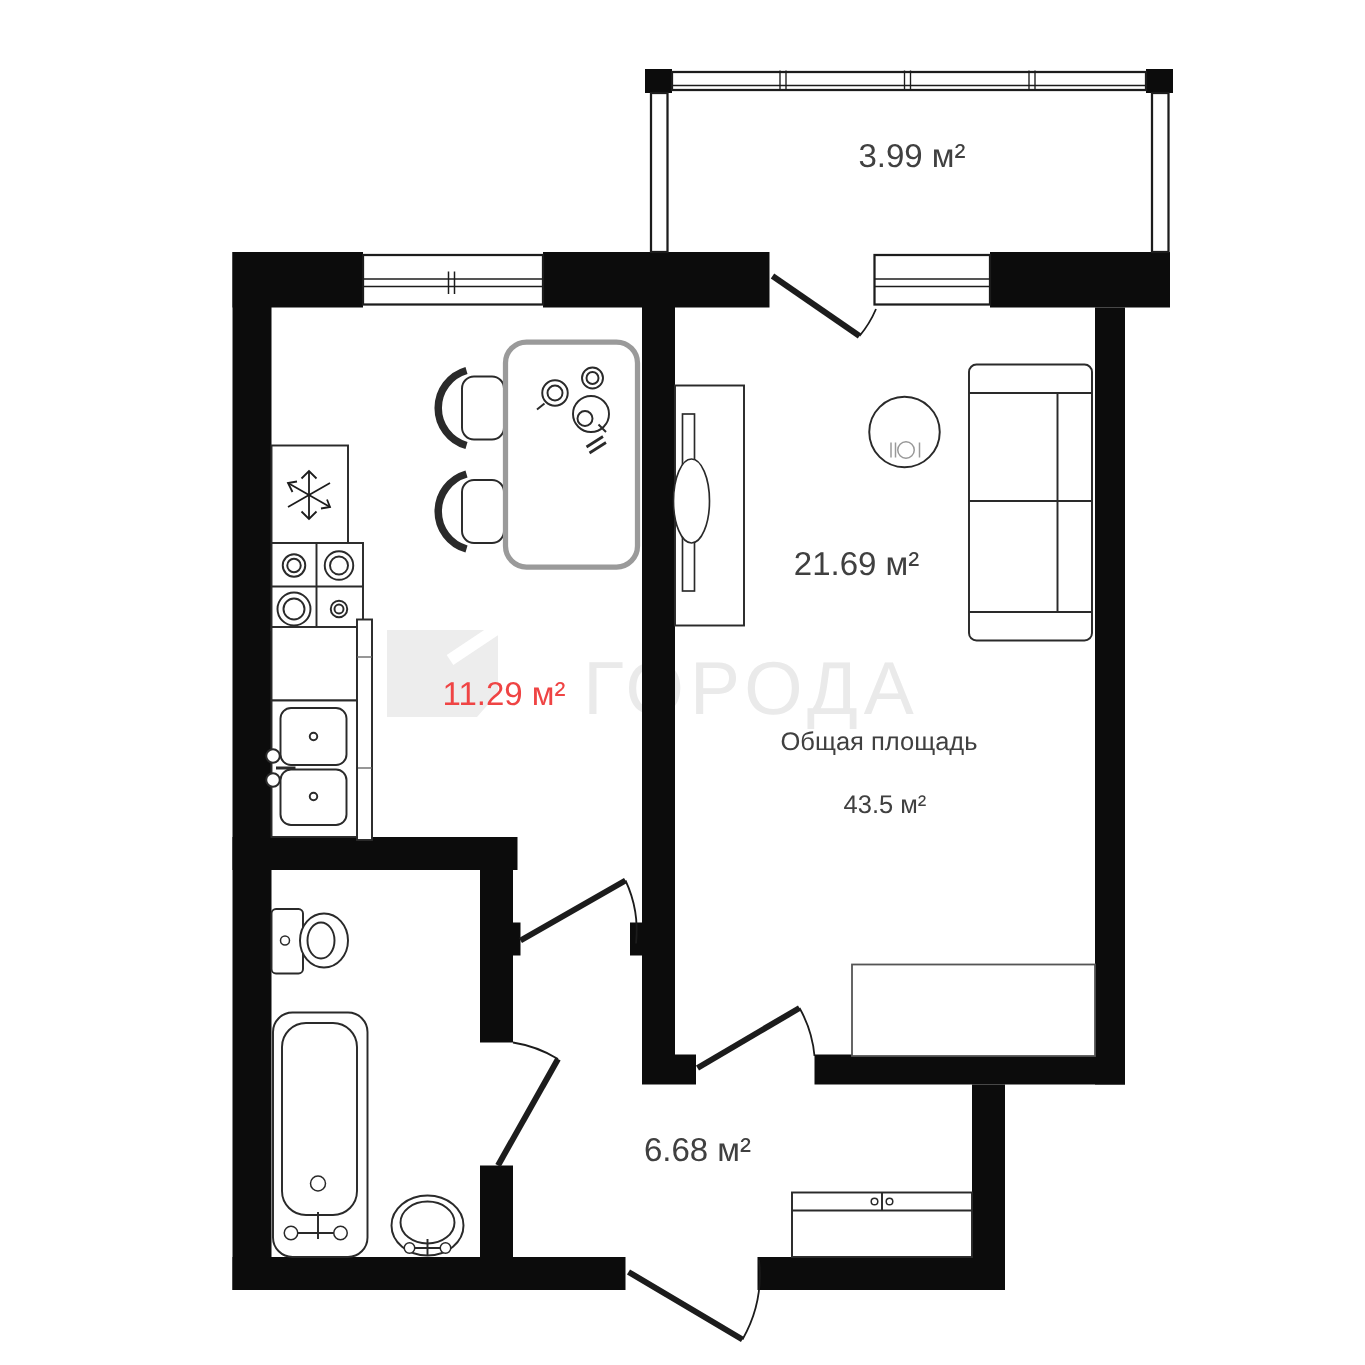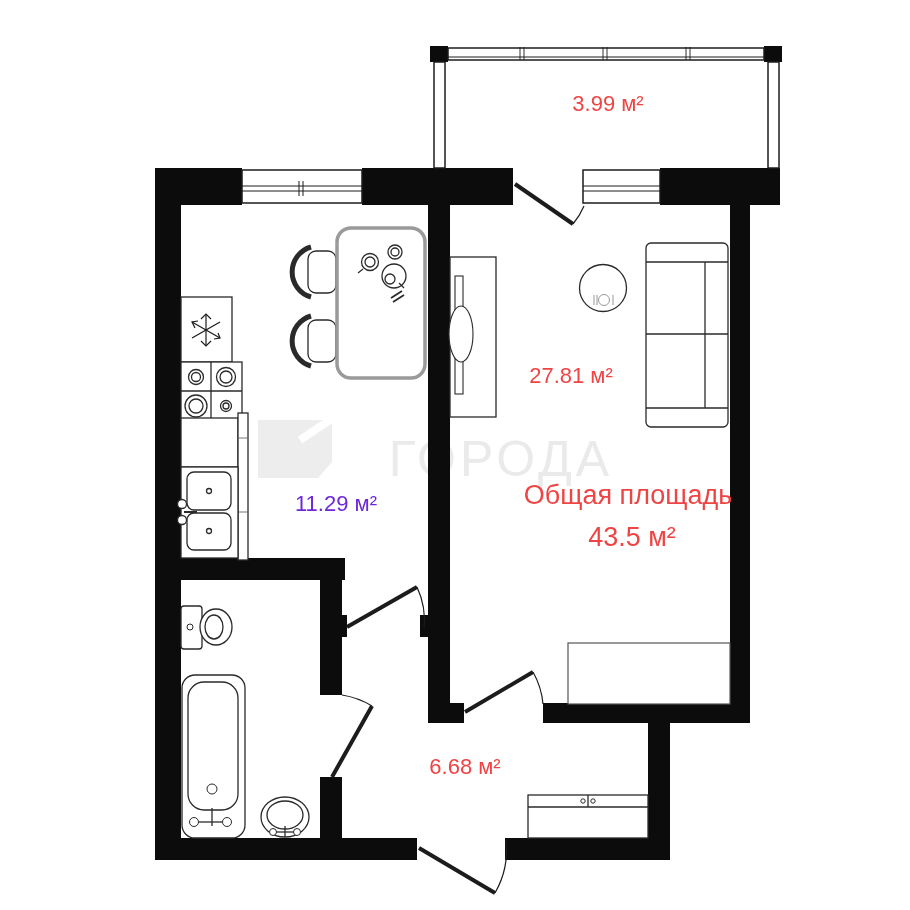--- a/index.html
+++ b/index.html
@@ -1,24 +1,24 @@
 <!DOCTYPE html>
 <html><head>
 <meta charset="utf-8">
 <style>
   html,body{margin:0;padding:0;background:#ffffff;}
   .plan{position:relative;width:910px;height:910px;background:#fff;overflow:hidden;
         font-family:"Liberation Sans",sans-serif;}
   .layer{position:absolute;left:0;top:0;width:910px;height:910px;}
   .watermark-text{position:absolute;left:501px;top:459px;transform:translate(-50%,-50%);
         font-size:50px;letter-spacing:4px;color:#eaeaea;font-weight:400;white-space:nowrap;}
-  .lbl{position:absolute;transform:translate(-50%,-50%);font-size:22px;color:#ef4444;
+  .lbl{position:absolute;transform:translate(-50%,-50%);font-size:22px;color:#404040;
         white-space:nowrap;}
-  .lbl-big{font-size:27px;margin-left:42px;}
-  .lbl-kitchen{color:#6d28d9;margin-top:41px;}
+  .lbl-big{font-size:17px;}
+  .lbl-kitchen{color:#ef4444;}
   svg{display:block;}
 </style>
 </head>
 <body>
 
 <div class="plan">
 
   <div class="layer">
     <svg class="layer" viewBox="0 0 910 910">
       <rect x="258" y="420" width="74" height="58" fill="#ededed"></rect>
@@ -224,18 +224,18 @@
       <rect x="528" y="795" width="120" height="43"></rect>
       <line x1="528" y1="807" x2="648" y2="807"></line>
       <line x1="588" y1="795" x2="588" y2="807"></line>
       <circle cx="583" cy="801" r="2.2" stroke-width="1"></circle>
       <circle cx="593" cy="801" r="2.2" stroke-width="1"></circle>
     </g>
   </svg>
 
   <div class="lbl" style="left:608px;top:104px">3.99 м²</div>
   <div class="lbl lbl-kitchen" style="left:336px;top:463px">11.29 м²</div>
-  <div class="lbl" style="left:571px;top:376px">27.81 м²</div>
+  <div class="lbl" style="left:571px;top:376px">21.69 м²</div>
   <div class="lbl" style="left:465px;top:767px">6.68 м²</div>
   <div class="lbl lbl-big" style="left:586px;top:495px">Общая площадь</div>
   <div class="lbl lbl-big" style="left:590px;top:537px">43.5 м²</div>
 
 </div>
 
 </body></html>

